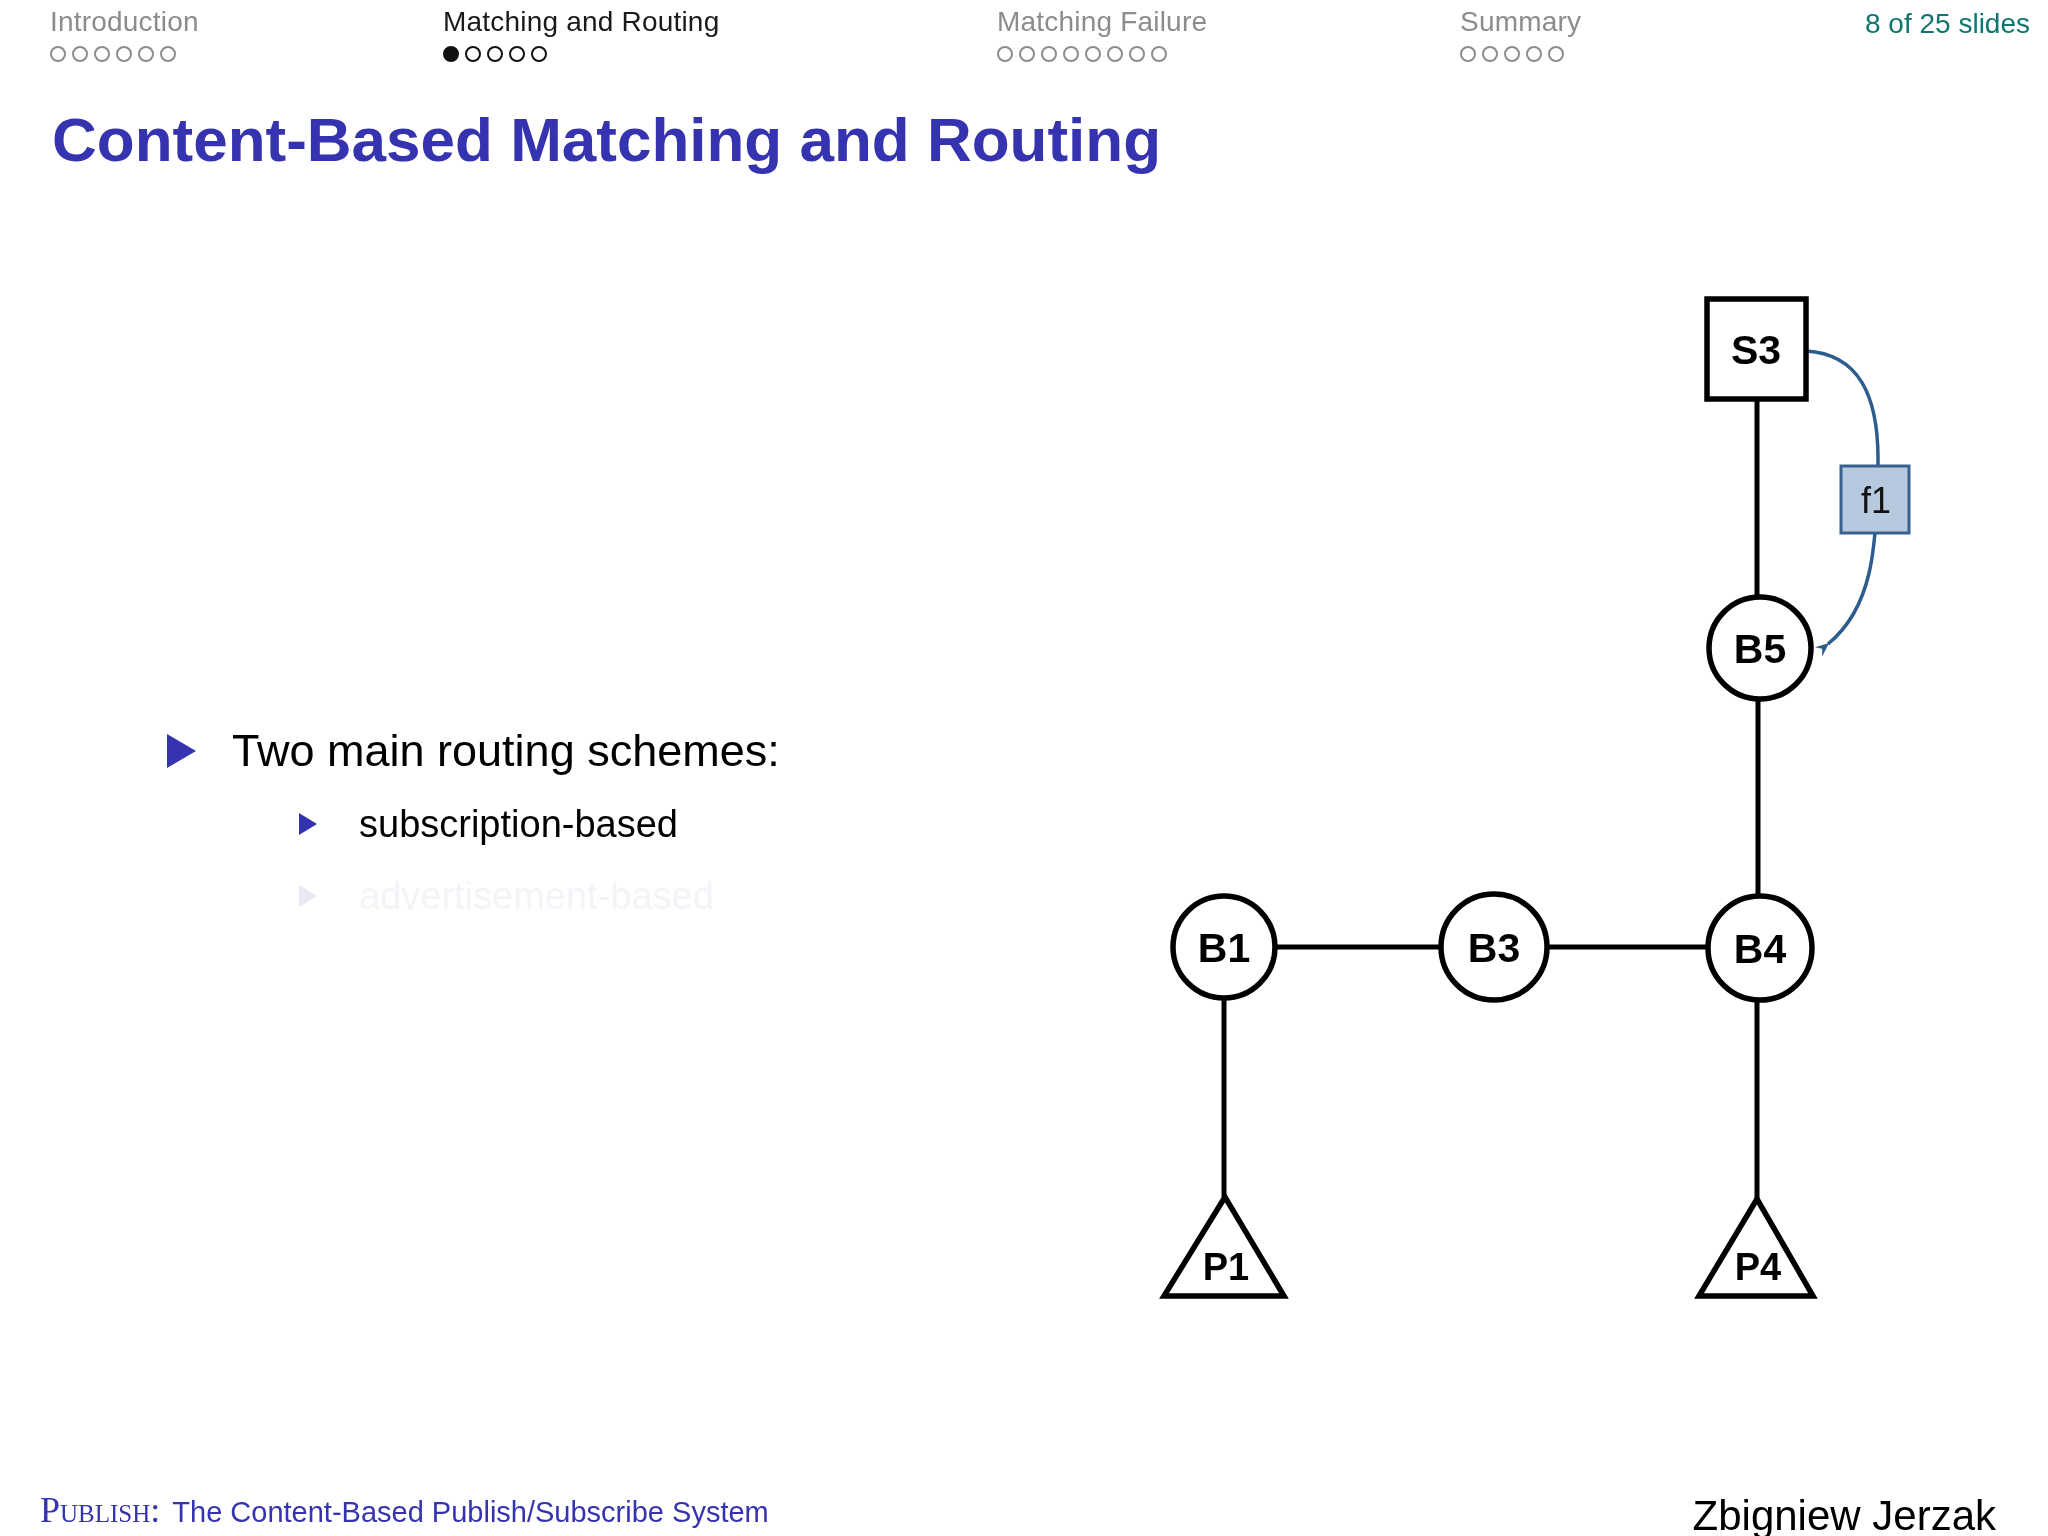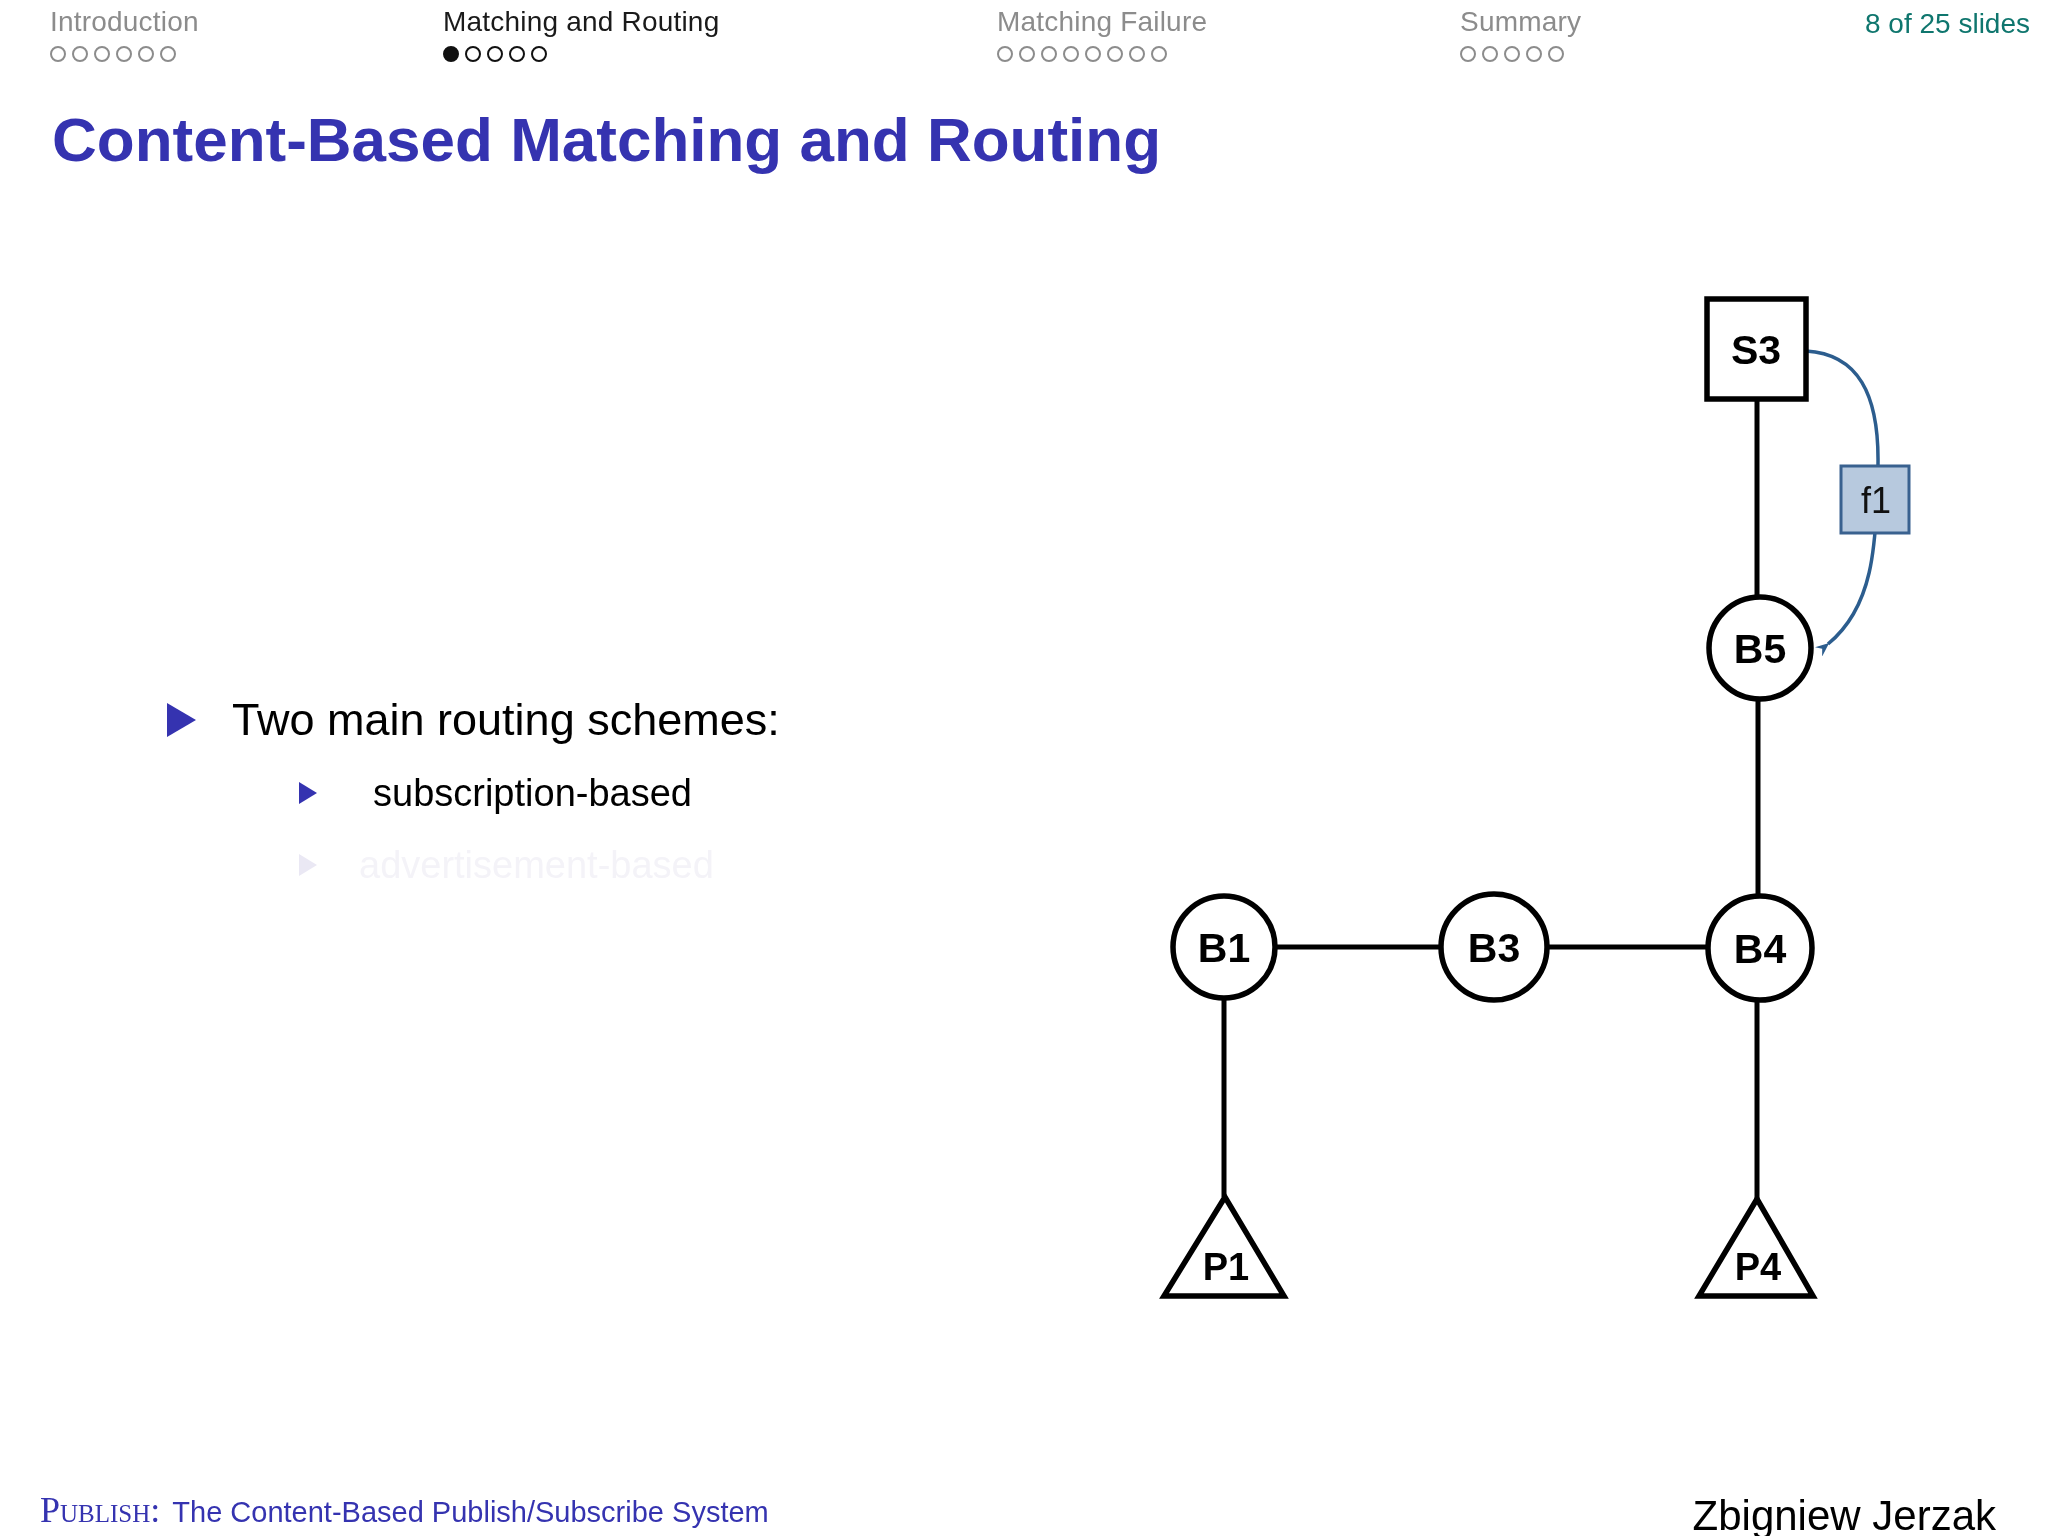--- a/index.html
+++ b/index.html
@@ -28,28 +28,28 @@
   #nav-intro{left:50px;}
   #nav-match{left:443px;}
   #nav-surv{left:997px;}
   #nav-summ{left:1460px;}
   .slide-counter{position:absolute;top:8px;right:18px;font-size:28px;color:#0f766e;}
 
   
   .frame-title{position:absolute;left:52px;top:104px;font-size:62px;color:var(--accent);white-space:nowrap;}
 
   
-  .bullet-row{position:absolute;display:flex;align-items:flex-start;}
+  .bullet-row{position:absolute;display:flex;align-items:flex-start;margin-top:31px;}
   .tri{width:0;height:0;flex:0 0 auto;}
   .tri.l1{border-left:29px solid var(--accent);border-top:17px solid transparent;border-bottom:17px solid transparent;margin-top:13px;}
   .tri.l2{border-left:18px solid var(--accent);border-top:11px solid transparent;border-bottom:11px solid transparent;margin-top:14px;}
   .tri.l2.faded{border-left-color:var(--faded-tri);}
   .bullet-row.level1{left:167px;top:690px;gap:36px;}
   .bullet-row.level1 .bullet-text{font-size:45px;color:#000;line-height:60px;}
-  .bullet-row.level2a{left:299px;top:768px;gap:56px;}
+  .bullet-row.level2a{left:299px;top:768px;gap:42px;}
   .bullet-row.level2b{left:299px;top:840px;gap:42px;}
   .bullet-row .sub-text{font-size:38px;color:#000;line-height:50px;}
   .bullet-row .sub-text.faded{color:var(--faded-text);}
 
   
   #diagram{position:absolute;left:0;top:0;width:2048px;height:1536px;}
   .edge{stroke:#000;stroke-width:5px;fill:none;}
   .node-shape{fill:#fff;stroke:#000;stroke-width:5.5px;}
   .node-label{font-family:"Liberation Sans",sans-serif;font-weight:bold;font-size:41px;fill:#000;text-anchor:middle;}
   .p-label{font-size:38px;}

